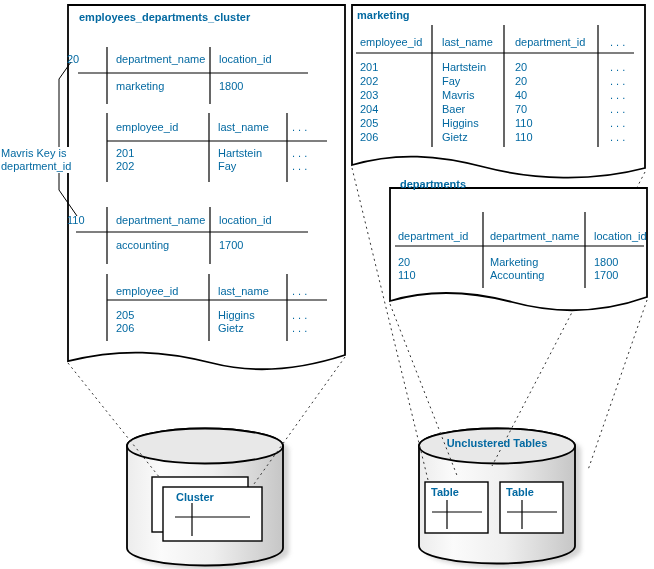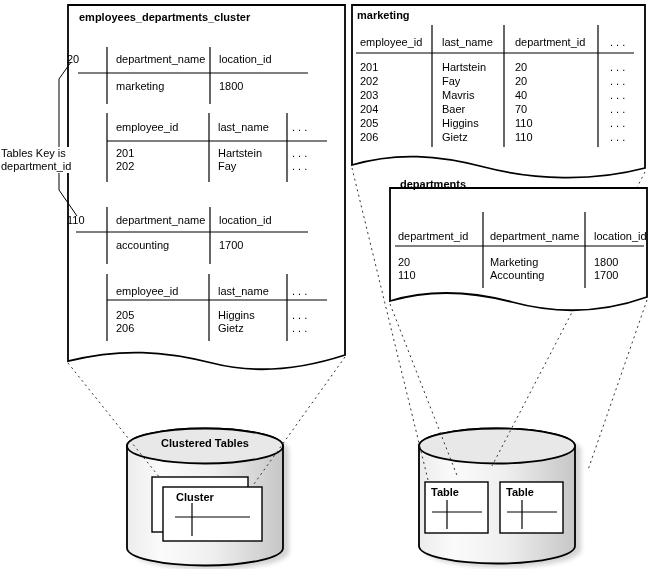--- a/index.html
+++ b/index.html
@@ -1,17 +1,17 @@
 <!DOCTYPE html>
 <html><head>
 <meta charset="utf-8">
 <style>
   html,body{margin:0;padding:0;background:#fff;}
   .stage{position:relative;width:654px;height:569px;overflow:hidden;background:#fff;
-         font-family:"Liberation Sans",sans-serif;color:#000000;}
+         font-family:"Liberation Sans",sans-serif;color:#0369a1;}
   .stage svg{position:absolute;left:0;top:0;}
   .t{position:absolute;font-size:11px;line-height:13px;white-space:pre;}
   .b{font-weight:bold;}
   .lh14{line-height:14px;}
   .ctr{text-align:center;}
   .bgw{background:#fff;}
 </style>
 </head>
 <body>
 
@@ -129,21 +129,21 @@
   <div class="t" style="left:116px;top:285px;">employee_id</div>
   <div class="t" style="left:218px;top:285px;">last_name</div>
   <div class="t" style="left:292px;top:285px;">. . .</div>
   <div class="t" style="left:116px;top:309px;">205
 206</div>
   <div class="t" style="left:218px;top:309px;">Higgins
 Gietz</div>
   <div class="t" style="left:292px;top:309px;">. . .
 . . .</div>
 
-  <div class="t bgw" style="left:1px;top:147px;">Tables Key is
+  <div class="t bgw" style="left:1px;top:147px;">Mavris Key is
 department_id</div>
 
   <div class="t b" style="left:357px;top:9px;">marketing</div>
   <div class="t" style="left:360px;top:36px;">employee_id</div>
   <div class="t" style="left:442px;top:36px;">last_name</div>
   <div class="t" style="left:515px;top:36px;">department_id</div>
   <div class="t" style="left:610px;top:36px;">. . .</div>
   <div class="t lh14" style="left:360px;top:60px;">201
 202
 203
@@ -173,18 +173,18 @@
   <div class="t" style="left:398px;top:230px;">department_id</div>
   <div class="t" style="left:490px;top:230px;">department_name</div>
   <div class="t" style="left:594px;top:230px;">location_id</div>
   <div class="t" style="left:398px;top:256px;">20
 110</div>
   <div class="t" style="left:490px;top:256px;">Marketing
 Accounting</div>
   <div class="t" style="left:594px;top:256px;">1800
 1700</div>
 
-  <div class="t b ctr" style="left:127px;top:437px;width:156px;">Clustered Tables</div>
   <div class="t b" style="left:176px;top:491px;">Cluster</div>
+  <div class="t b ctr" style="left:419px;top:437px;width:156px;">Unclustered Tables</div>
   <div class="t b" style="left:431px;top:486px;">Table</div>
   <div class="t b" style="left:506px;top:486px;">Table</div>
 
 </div>
 
 </body></html>

